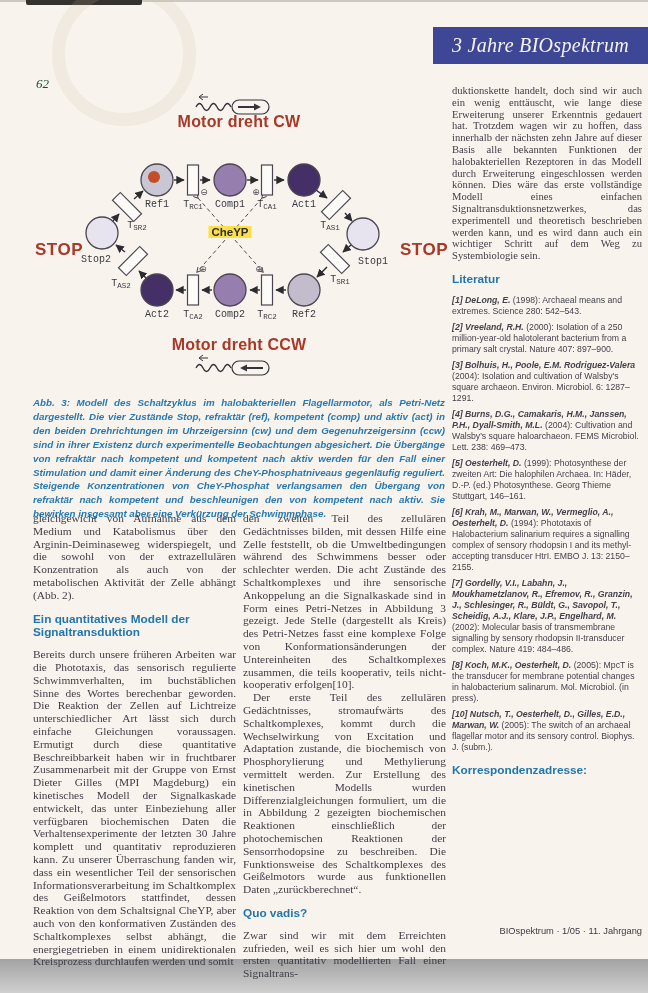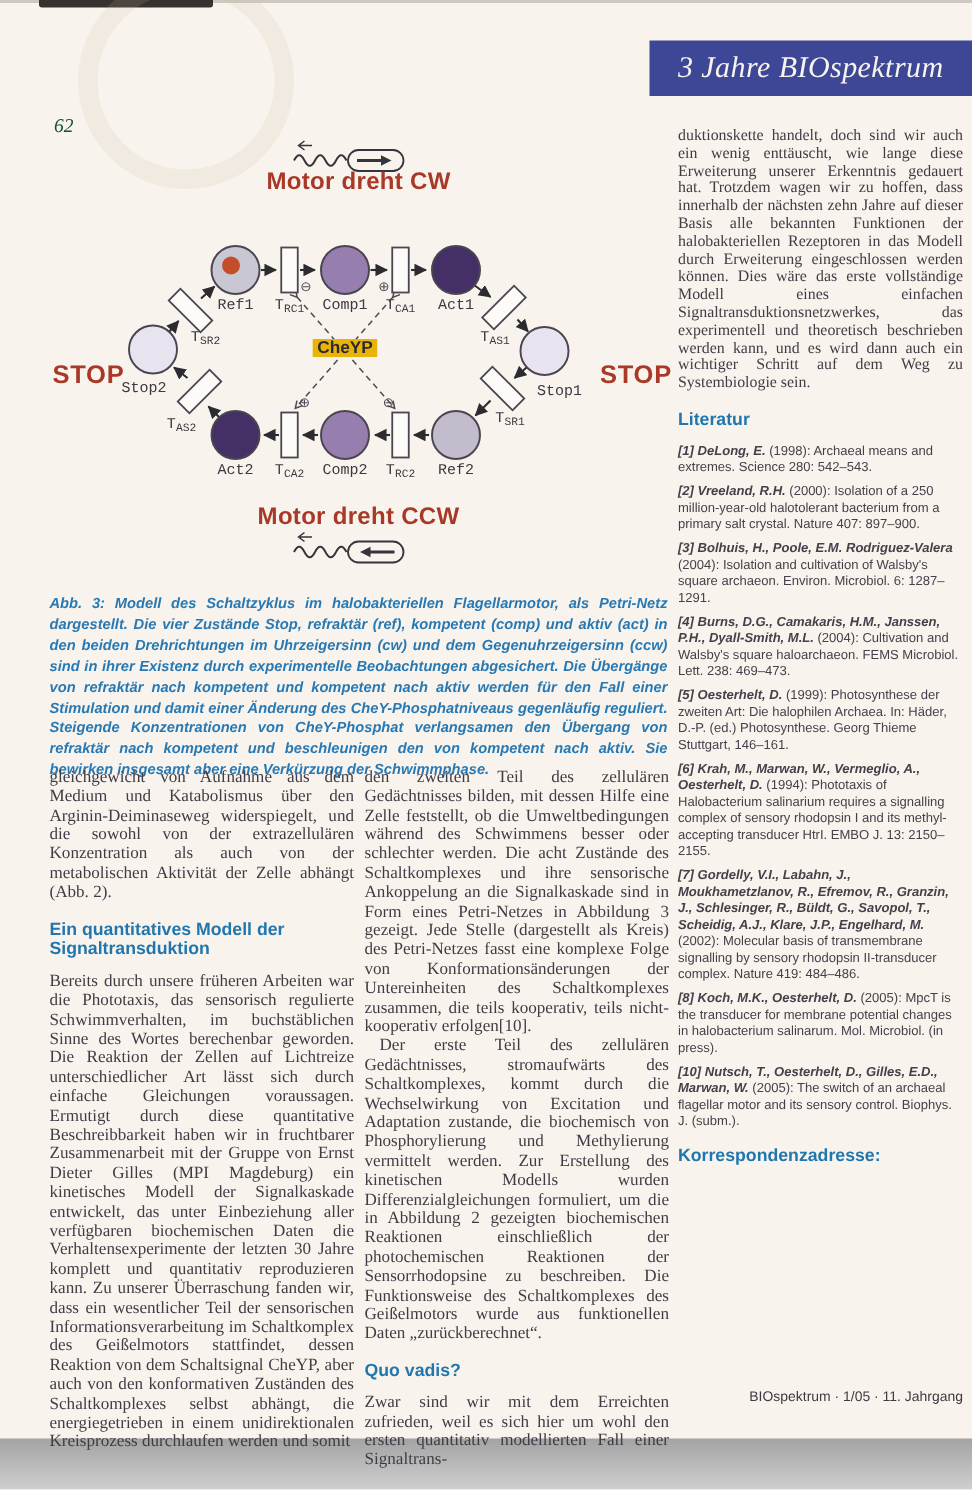--- a/index.html
+++ b/index.html
@@ -25,21 +25,21 @@
   .figure{position:absolute;left:33px;top:92px;width:412px;height:292px;}
   .fig-svg{position:absolute;left:0;top:0;}
   .motor{position:absolute;left:0;width:100%;text-align:center;font-family:"Liberation Sans",sans-serif;
     font-weight:bold;font-size:16px;color:#a83827;letter-spacing:.2px;}
   .motor-cw{top:21px;} .motor-ccw{top:244px;}
   .stop-label{position:absolute;font-family:"Liberation Sans",sans-serif;font-weight:bold;font-size:17px;
     color:#a83827;letter-spacing:.5px;margin-top:17px;}
   .stop-left{left:2px;top:131px;} .stop-right{left:367px;top:131px;}
   .cheyp{position:absolute;left:197px;top:134px;transform:translateX(-50%);
     font-family:"Liberation Sans",sans-serif;font-weight:bold;font-size:11.5px;color:#2c2b31;
-    background:#eab308;padding:0 3px;}
+    background:#fde047;padding:0 3px;}
   .fig-label{position:absolute;transform:translateX(-50%);white-space:nowrap;
     font-family:Liberation Mono, monospace;font-size:10px;color:#3a3840;}
   .t-sub{font-size:7.5px;vertical-align:-2px;}
   .badge{position:absolute;transform:translateX(-50%);font-family:"DejaVu Sans",sans-serif;
     font-size:9px;color:#4d4a54;line-height:9px;}
 
   .caption{position:absolute;left:33px;top:396px;width:412px;
     font-family:"Liberation Sans",sans-serif;font-size:9.8px;font-weight:bold;font-style:italic;
     color:#2879b3;line-height:1.42;text-align:justify;}
 

